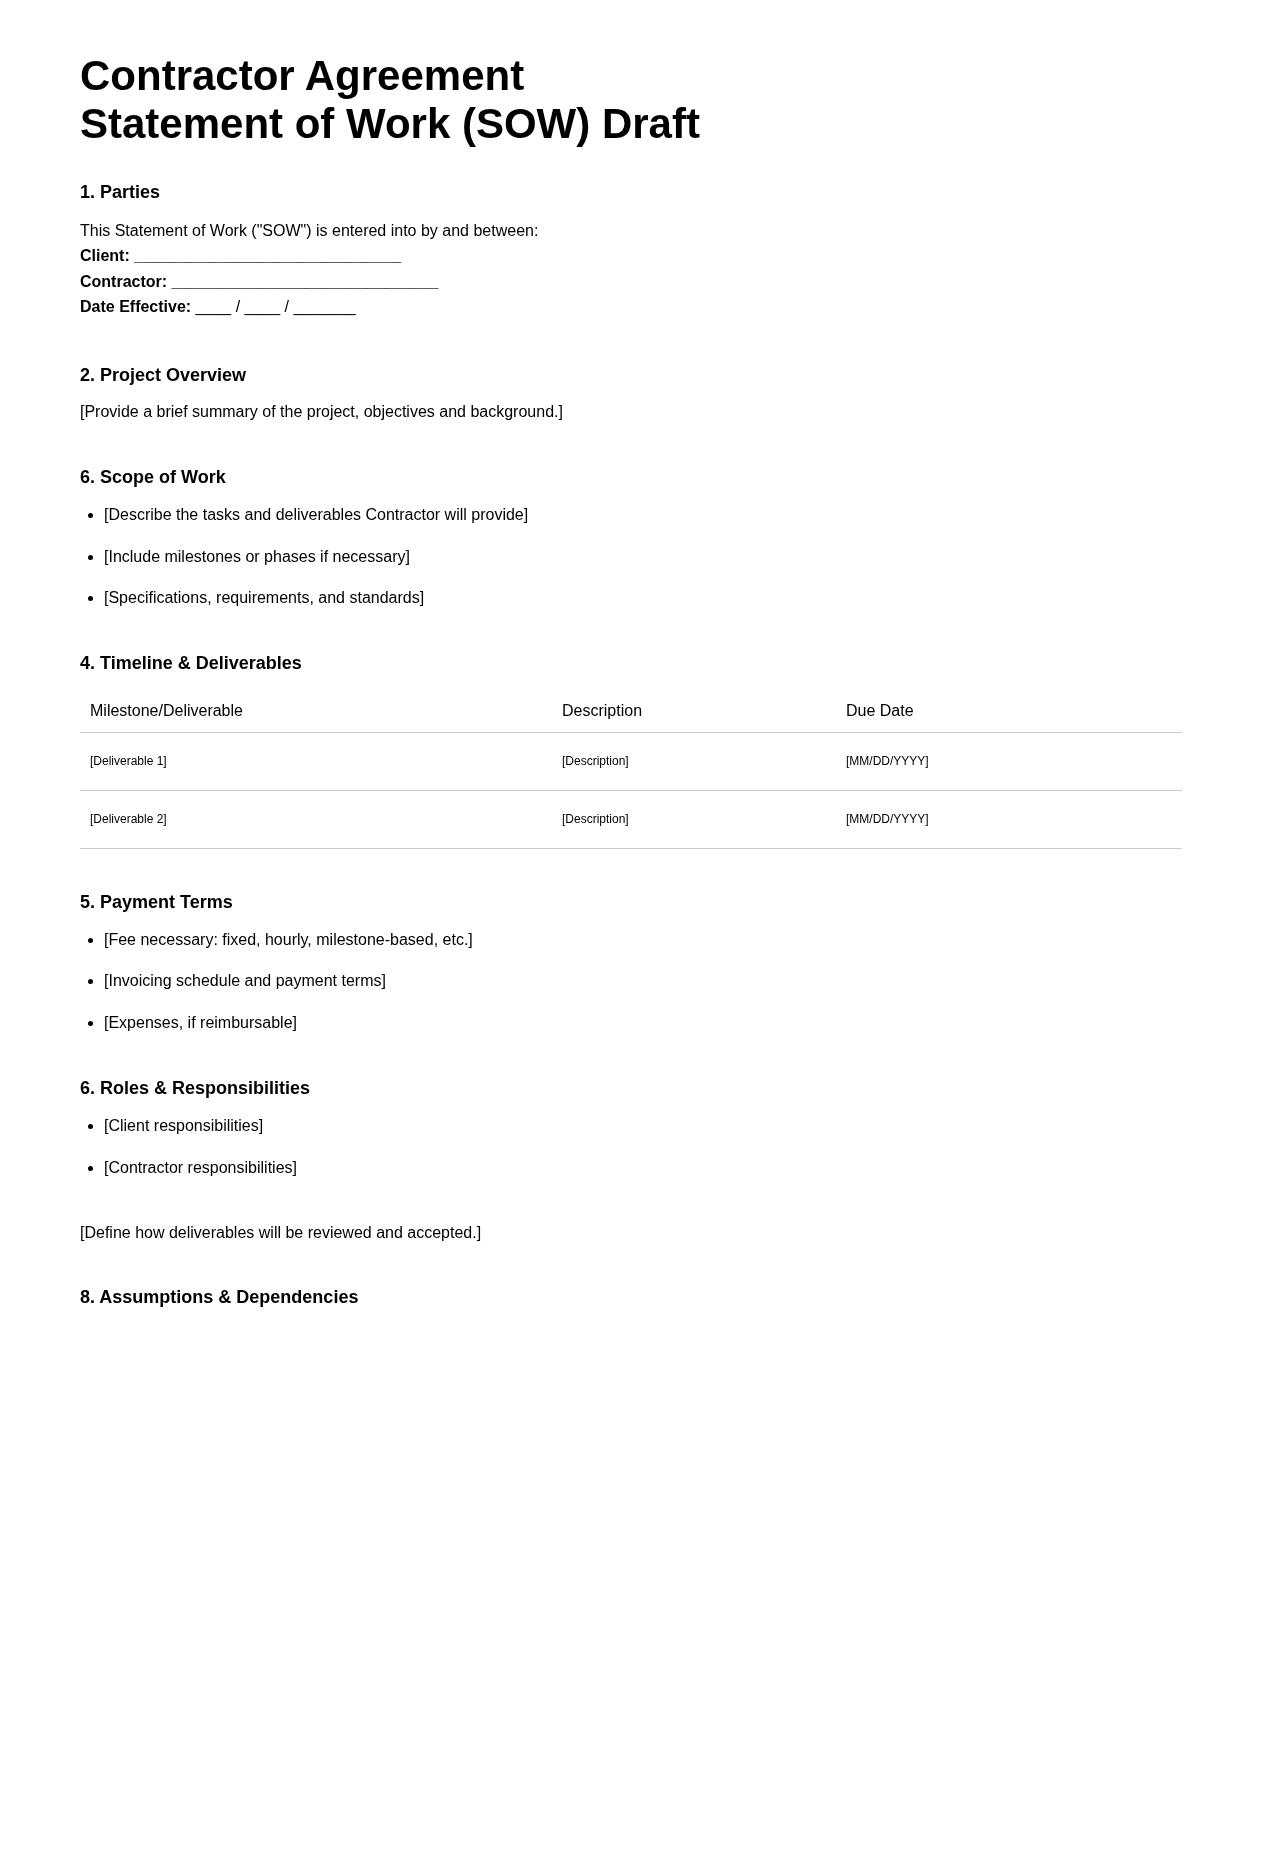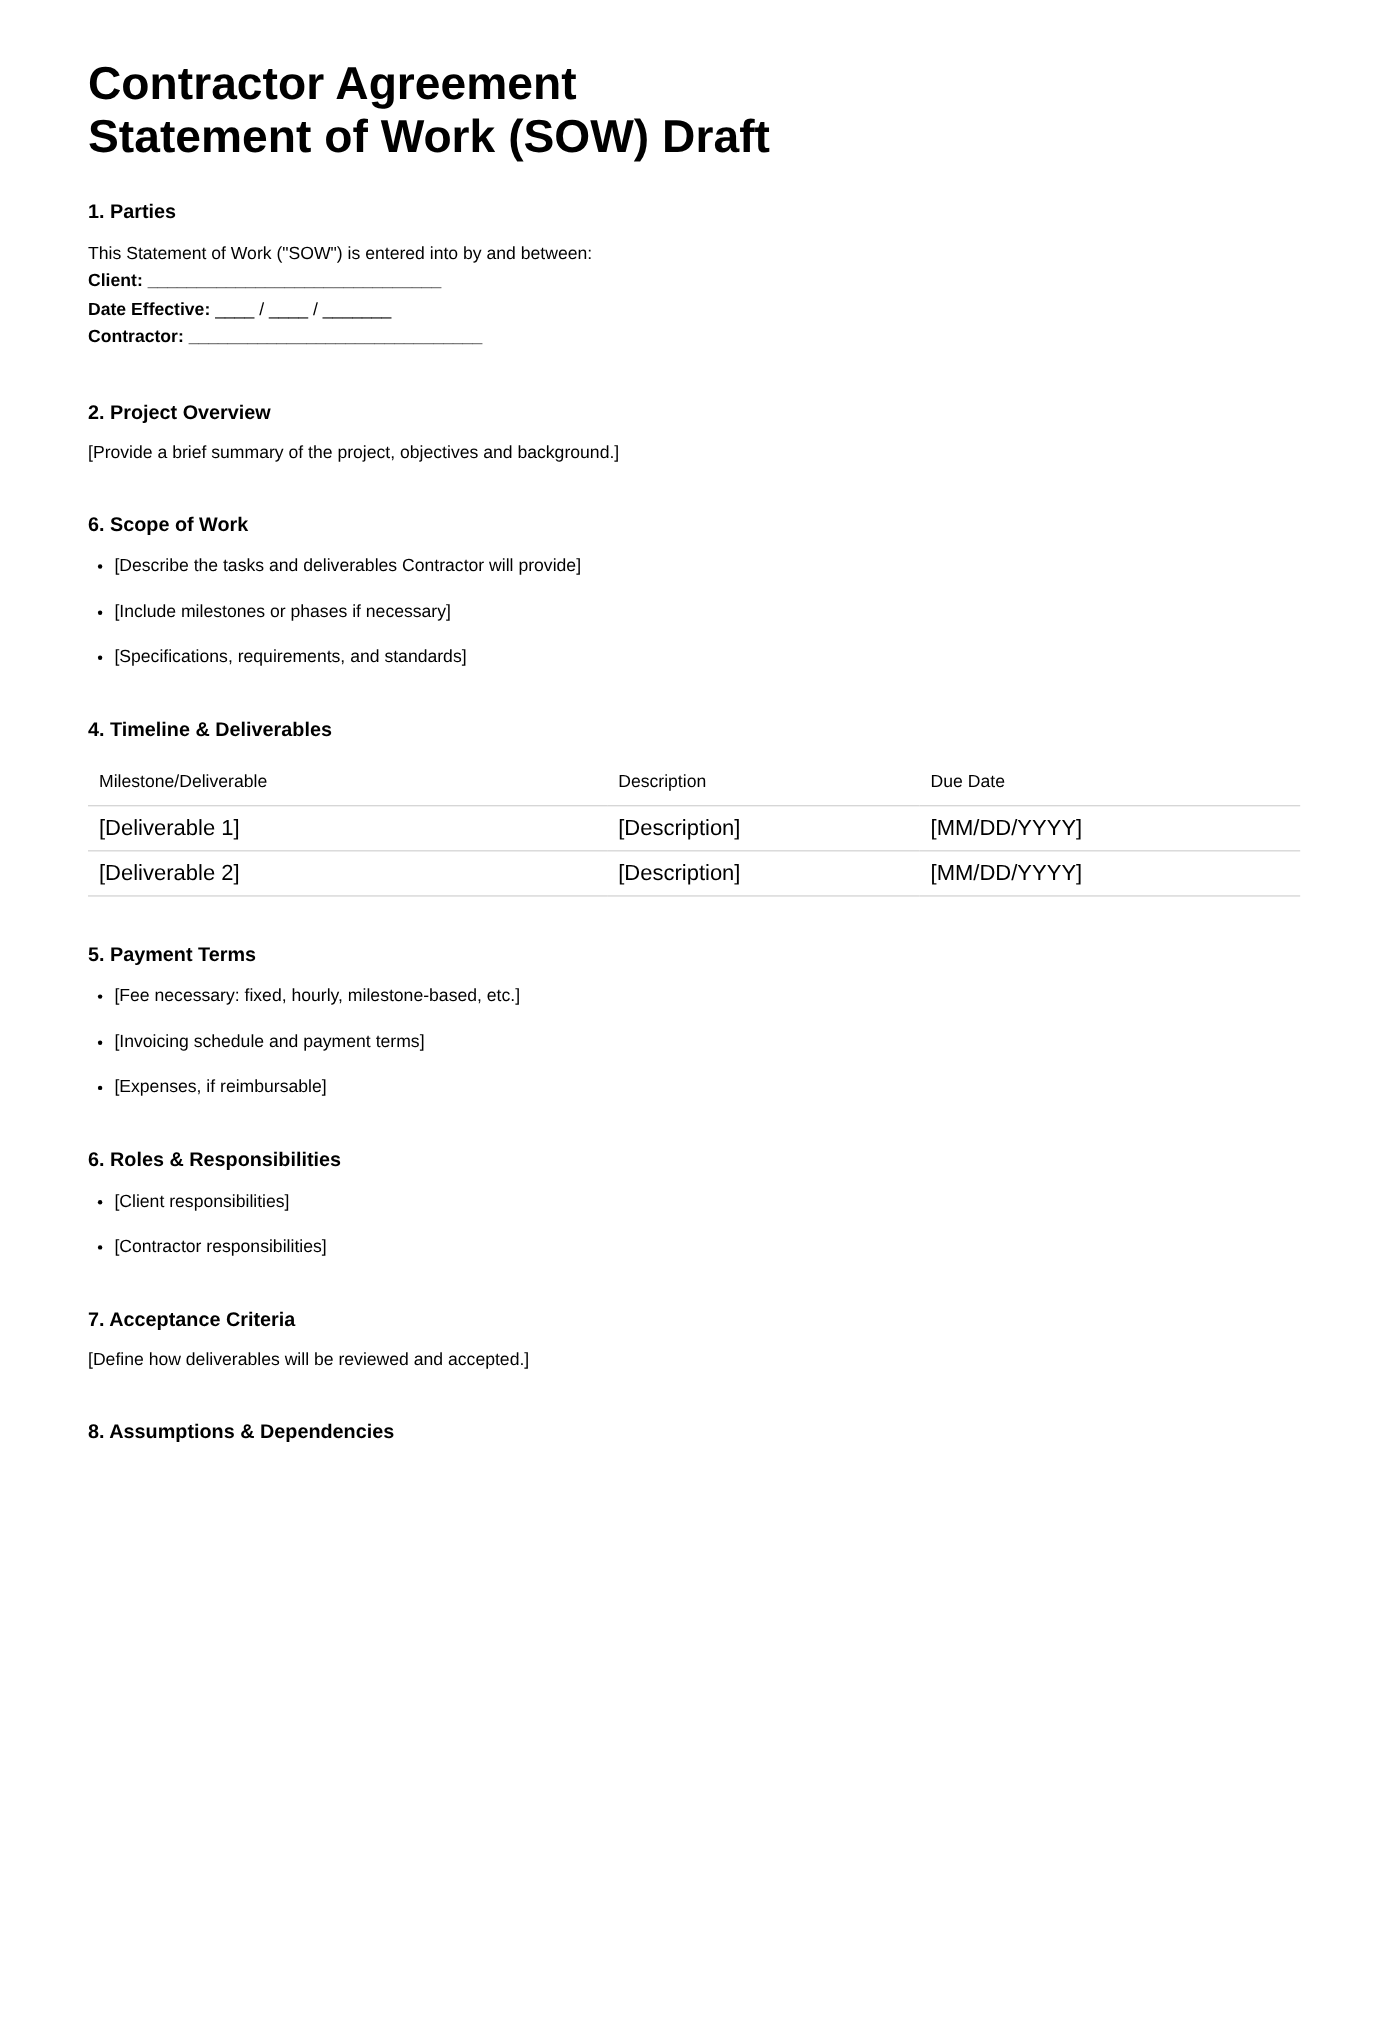--- a/index.html
+++ b/index.html
@@ -50,44 +50,44 @@
       margin-top: 4px;
     }
     table.deliverables th {
       text-align: left;
       font-weight: normal;
       font-size: 16px;
       padding: 10px 10px 10px 10px;
       border-bottom: 1.5px solid #cccccc;
     }
     table.deliverables td {
-      padding: 6px 10px;
-      font-size: 20px;
+      padding: 20px 10px;
+      font-size: 12px;
       border-bottom: 1.5px solid #cccccc;
     }
     .col1 { width: 452px; }
     .col2 { width: 264px; }
   </style>
 </head>
 <body>
 
 <div class="page">
 
   <h1 class="doc-title">
     <span>Contractor Agreement</span>
     <span>Statement of Work (SOW) Draft</span>
   </h1>
 
   <div class="section parties">
     <h2 class="section-heading">1. Parties</h2>
     <div class="parties-lines">
       <p>This Statement of Work ("SOW") is entered into by and between:</p>
       <p><span class="label">Client:</span><span class="label"> ______________________________</span></p>
+      <p><span class="label">Contractor:</span><span class="label"> ______________________________</span></p>
       <p><span class="label">Date Effective:</span><span> ____ / ____ / _______</span></p>
-      <p><span class="label">Contractor:</span><span class="label"> ______________________________</span></p>
     </div>
   </div>
 
   <div class="section">
     <h2 class="section-heading">2. Project Overview</h2>
     <p>[Provide a brief summary of the project, objectives and background.]</p>
   </div>
 
   <div class="section">
     <h2 class="section-heading">6. Scope of Work</h2>
@@ -134,21 +134,20 @@
 
   <div class="section">
     <h2 class="section-heading">6. Roles &amp; Responsibilities</h2>
     <ul class="bullets">
       <li>[Client responsibilities]</li>
       <li>[Contractor responsibilities]</li>
     </ul>
   </div>
 
   <div class="section">
-    <h2 class="section-heading">7. Acceptance Criteria</h2>
     <p>[Define how deliverables will be reviewed and accepted.]</p>
   </div>
 
   <div class="section">
     <h2 class="section-heading">8. Assumptions &amp; Dependencies</h2>
   </div>
 
 </div>
 
 </body></html>

